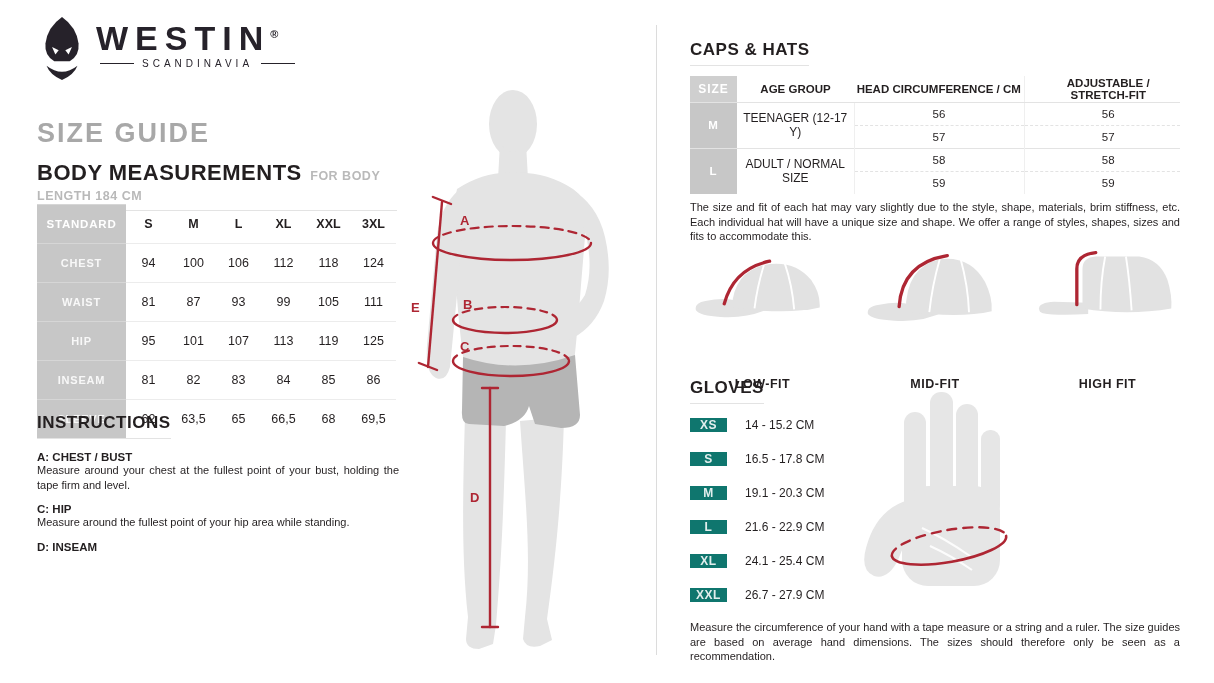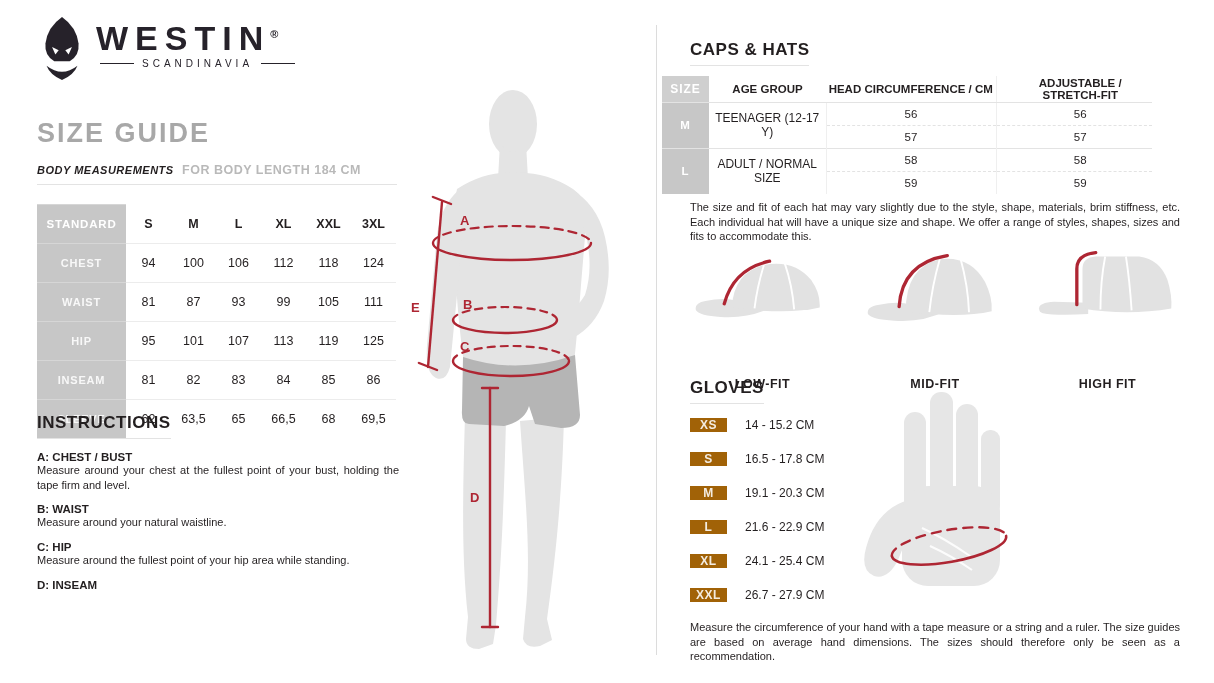--- a/index.html
+++ b/index.html
@@ -14,21 +14,21 @@
   .logo-word { font-size:34px; font-weight:bold; letter-spacing:7px; line-height:36px; color:#26222a; position:relative; }
   .logo-reg { font-size:11px; vertical-align:super; letter-spacing:0; }
   .logo-sub { display:flex; align-items:center; gap:8px; margin-top:2px; margin-left:4px; }
   .logo-sub .rule { width:34px; height:1px; background:#26222a; }
   .logo-sub-text { font-size:10px; letter-spacing:4px; color:#26222a; }
 
   
   .size-guide { position:absolute; left:37px; top:118px; font-size:27px; font-weight:bold; letter-spacing:2px; color:#a8a8a8; }
   .section-h { font-size:17px; font-weight:bold; letter-spacing:.5px; color:#231f20; display:inline-block; padding-bottom:5px; border-bottom:1px solid #e3e3e3; }
   .bm-head { position:absolute; left:37px; top:160px; width:360px; border-bottom:1px solid #e3e3e3; padding-bottom:6px; }
-  .bm-head .t { font-size:11px; font-weight:bold; letter-spacing:.5px;font-style:italic; }
+  .bm-head .t { font-size:22px; font-weight:bold; letter-spacing:.5px; }
   .bm-head .s { font-size:12.5px; font-weight:bold; letter-spacing:.5px; color:#b9b9b9; margin-left:4px; }
 
   
   table.bm { position:absolute; left:37px; top:204px; border-collapse:collapse; table-layout:fixed; }
   table.bm th, table.bm td { width:45px; height:39px; text-align:center; vertical-align:middle; font-size:12.5px; border-top:1px solid #ececec; }
   table.bm .lbl { width:89px; background:#c7c7c7; color:rgba(255,255,255,.88); font-weight:bold; font-size:11px; letter-spacing:.8px; border-top:1px solid #d6d6d6; }
   table.bm thead th { font-weight:bold; border-top:none; }
   table.bm thead .lbl { color:#ffffff; font-size:11.5px; }
 
   
@@ -40,21 +40,21 @@
 
   
   .figure { position:absolute; left:405px; top:85px; width:245px; height:580px; }
   .figure svg { position:absolute; left:0; top:0; }
   .fig-label { position:absolute; color:#ae2633; font-weight:bold; font-size:13px; }
 
   .divider { position:absolute; left:656px; top:25px; width:1px; height:630px; background:#dcdcdc; }
 
   
   .caps-title { position:absolute; left:690px; top:40px; }
-  table.caps { position:absolute; left:662px; top:76px; border-collapse:collapse; table-layout:fixed; }
+  table.caps { position:absolute; left:690px; top:76px; border-collapse:collapse; table-layout:fixed; }
   table.caps th, table.caps td { text-align:center; vertical-align:middle; font-size:11.5px; }
   table.caps thead th { font-weight:bold; height:26px; border-bottom:1px solid #e3e3e3; }
   table.caps td { height:23px; }
   table.caps .c-size { width:47px; background:#c7c7c7; color:#ffffff; font-weight:bold; letter-spacing:1px; }
   table.caps thead .c-size { background:#cfcfcf; font-size:12px; }
   table.caps .c-age { width:117px; }
   table.caps .c-head { width:170px; border-right:1px solid #efefef; }
   table.caps .c-adj { width:156px;padding-left:12px; }
   table.caps td.c-age { font-size:12px; border-right:1px solid #efefef; }
   table.caps tr.sub td.val { border-top:1px dashed #e3e3e3; }
@@ -62,21 +62,21 @@
   .caps-note { position:absolute; left:690px; top:200px; width:490px; font-size:11px; line-height:1.32; text-align:justify; }
 
   .fits { position:absolute; left:685px; top:248px; width:500px; display:flex; justify-content:space-between; }
   .fit { width:155px; display:flex; flex-direction:column; align-items:center;gap:40px; }
   .fit-label { margin-top:4px; font-size:12.5px; font-weight:bold; letter-spacing:.5px; }
 
   
   .gloves-title { position:absolute; left:690px; top:378px; }
   .glove-list { position:absolute; left:690px; top:413px; }
   .glove-row { display:flex; align-items:center; height:24px; margin-bottom:10px; }
-  .glove-box { width:37px; height:14px; background:#a16207; color:rgba(255,255,255,.88); font-weight:bold; font-size:12px; letter-spacing:.5px; display:flex; align-items:center; justify-content:center; }
+  .glove-box { width:37px; height:14px; background:#0f766e; color:rgba(255,255,255,.88); font-weight:bold; font-size:12px; letter-spacing:.5px; display:flex; align-items:center; justify-content:center; }
   .glove-range { margin-left:18px; font-size:12px; }
   .hand { position:absolute; left:852px; top:388px; }
   .gloves-note { position:absolute; left:690px; top:620px; width:490px; font-size:11px; line-height:1.32; text-align:justify; }
 </style>
 </head>
 <body>
 
 <div class="page">
 
   <div class="logo">
@@ -162,24 +162,20 @@
         <td>69,5</td>
       </tr>
     </tbody>
   </table>
 
   <div class="instructions">
     <h2 class="section-h">INSTRUCTIONS</h2>
     <div class="instr-item">
       <div class="instr-label">A: CHEST / BUST</div>
       <div class="instr-text">Measure around your chest at the fullest point of your bust, holding the tape firm and level.</div>
-    </div>
-    <div class="instr-item">
-      <div class="instr-label">B: WAIST</div>
-      <div class="instr-text">Measure around your natural waistline.</div>
     </div>
     <div class="instr-item">
       <div class="instr-label">C: HIP</div>
       <div class="instr-text">Measure around the fullest point of your hip area while standing.</div>
     </div>
     <div class="instr-item">
       <div class="instr-label">D: INSEAM</div>
     </div>
   </div>
 

